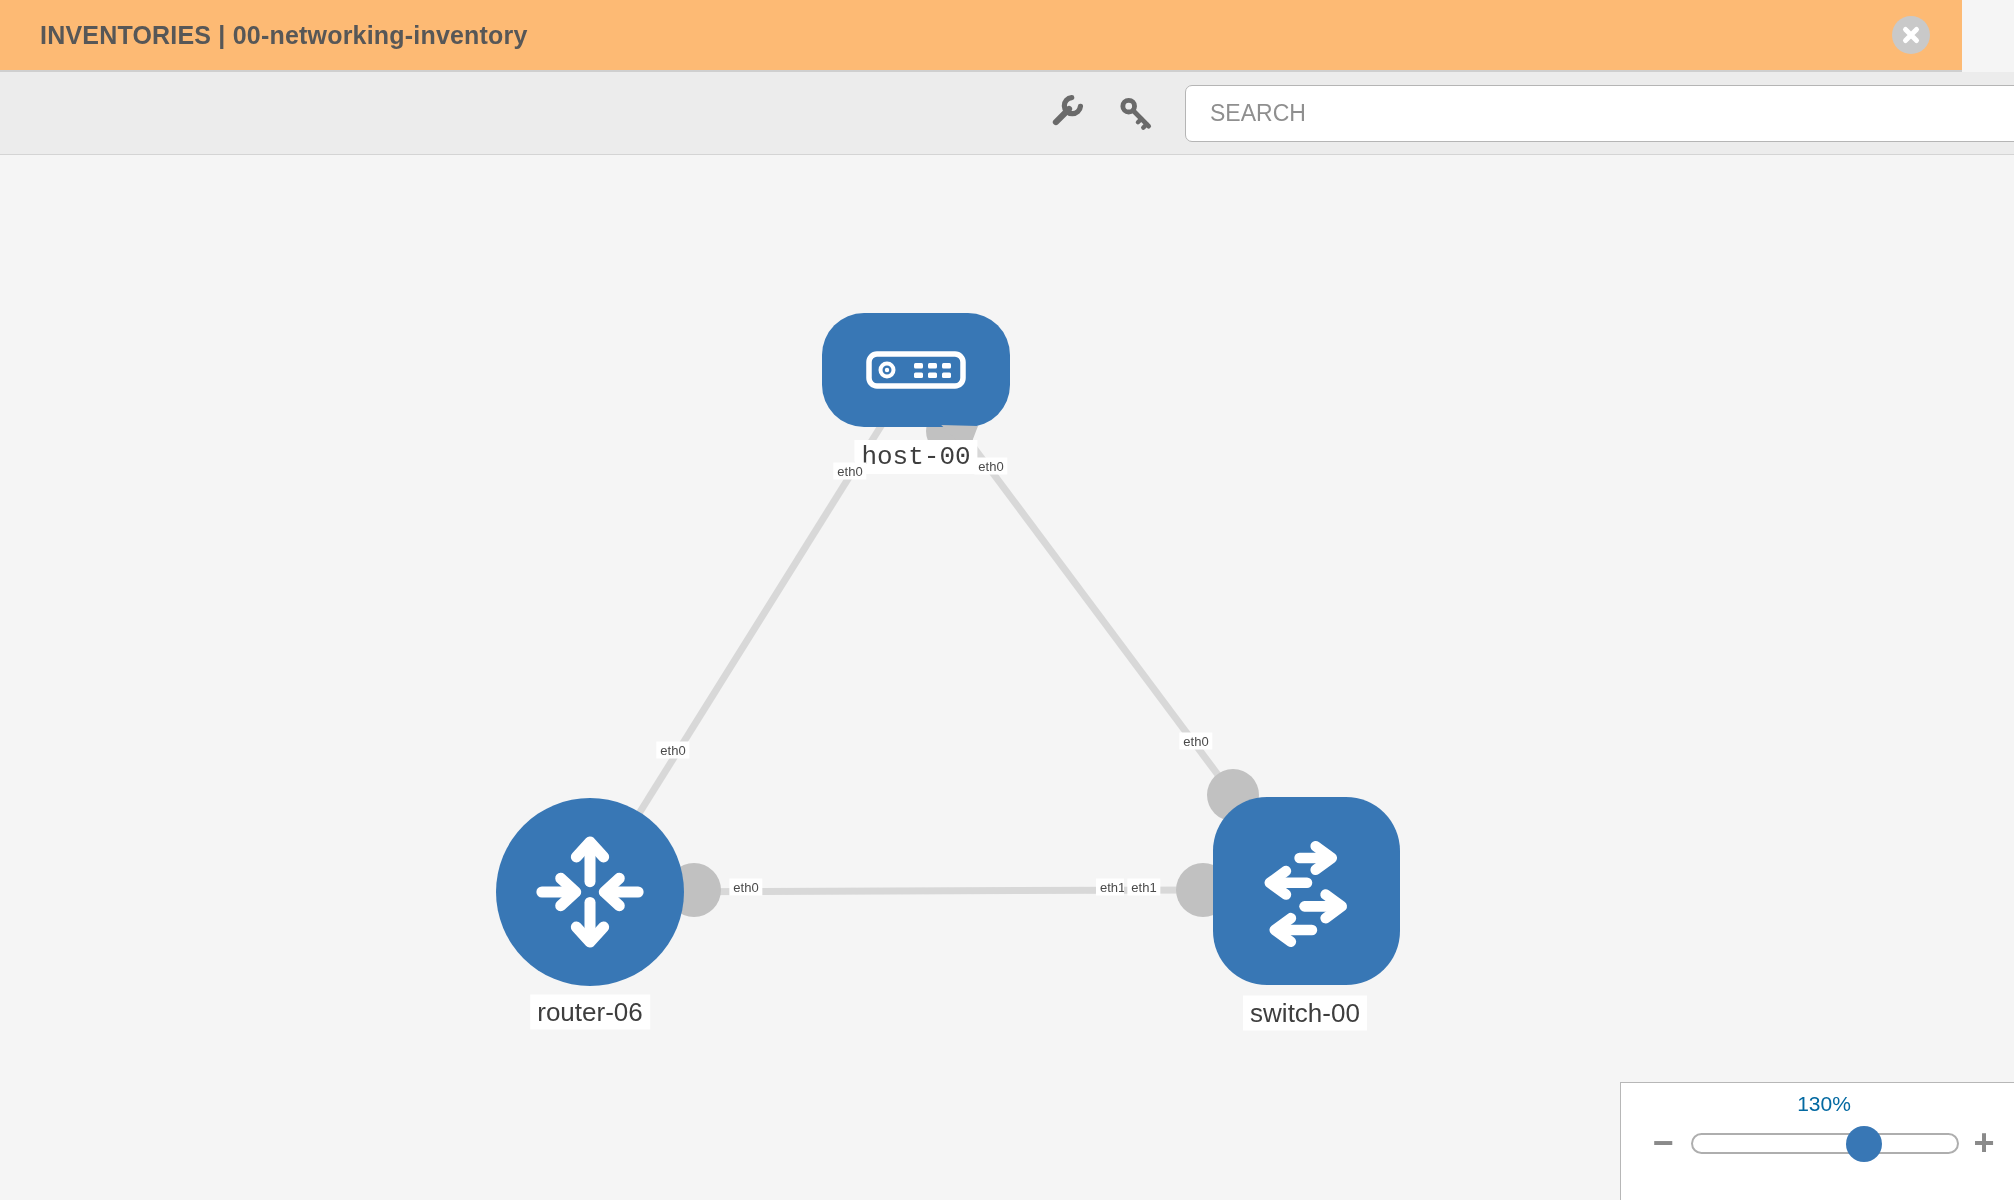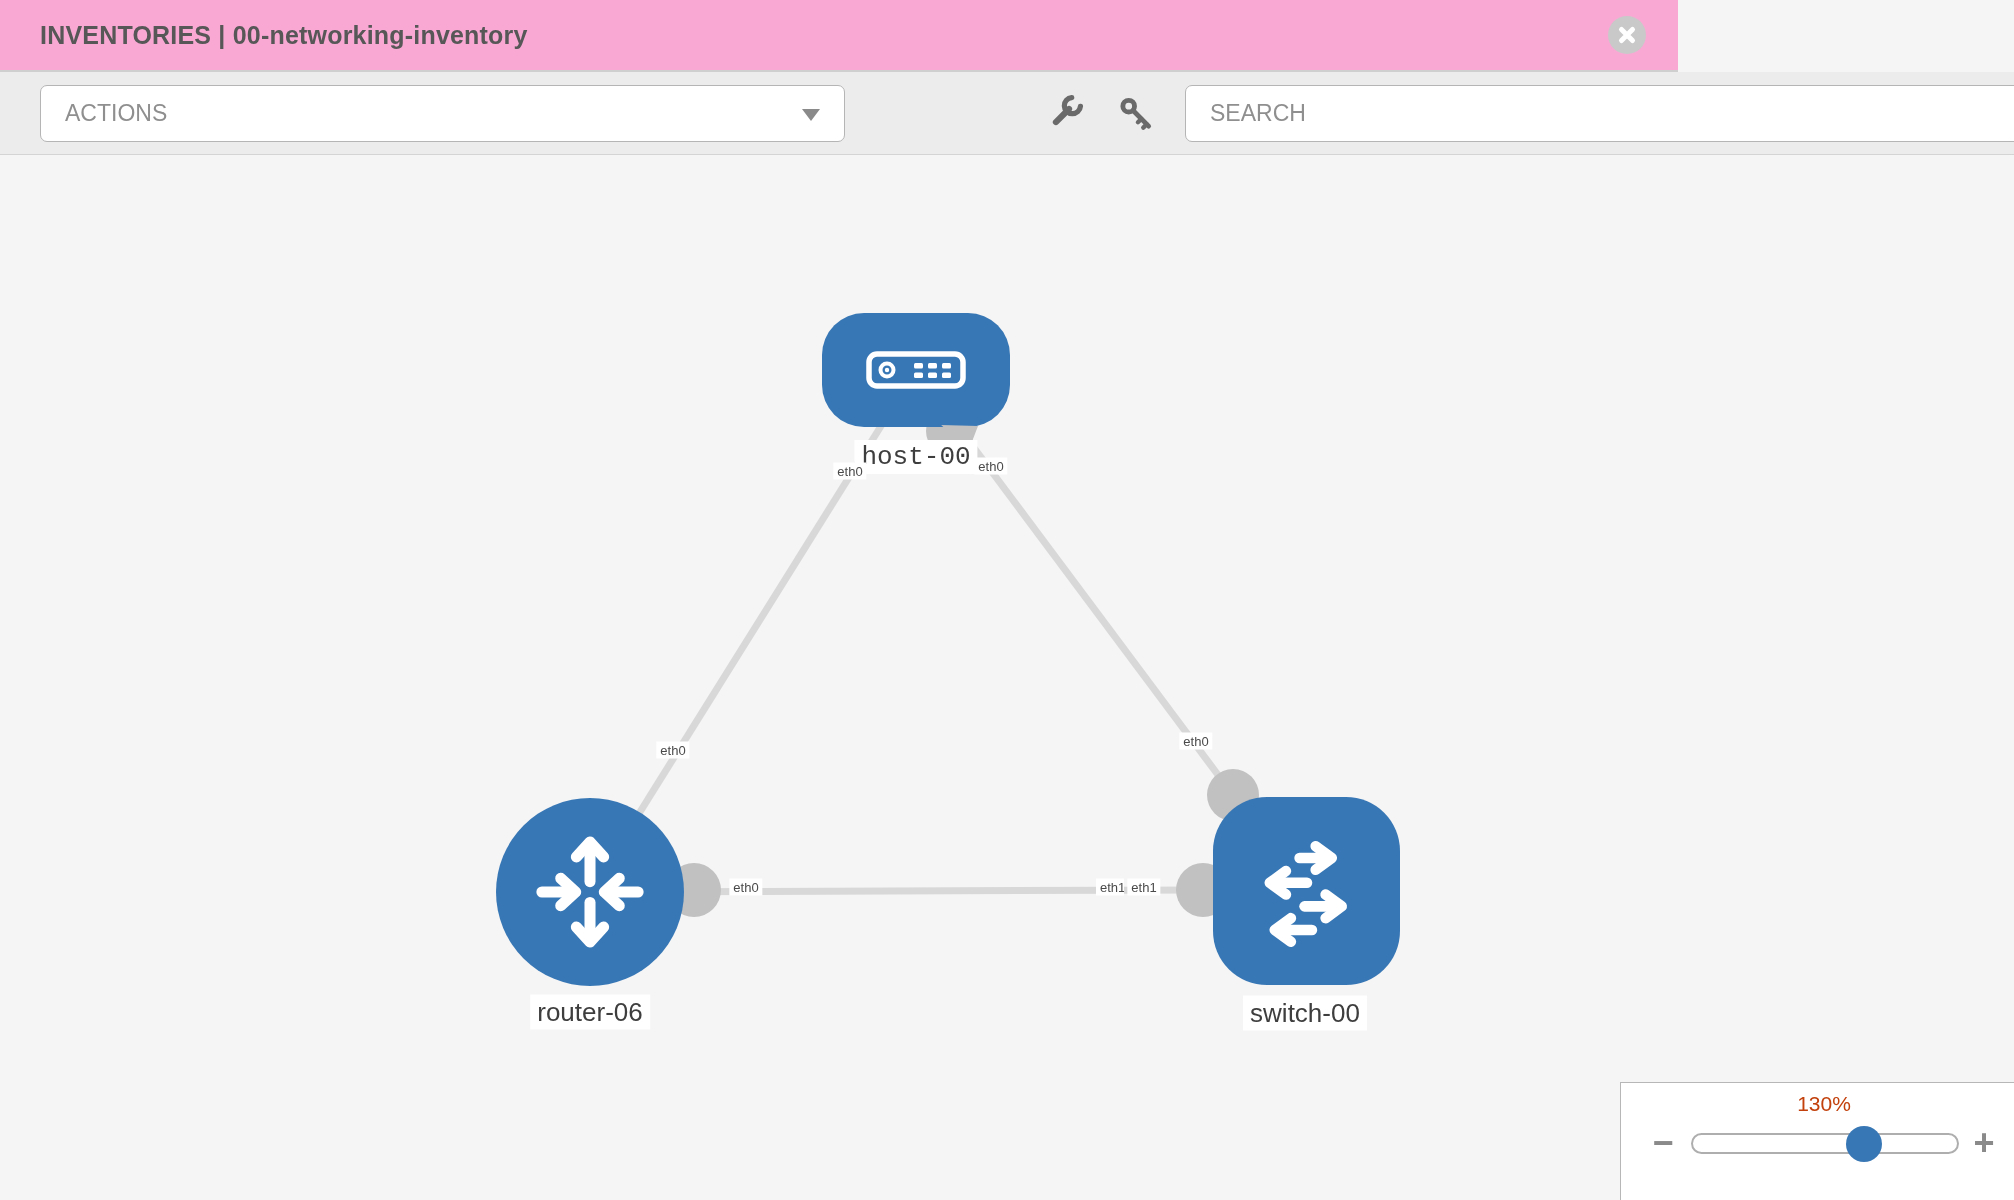--- a/index.html
+++ b/index.html
@@ -1,20 +1,20 @@
 <!DOCTYPE html>
 <html><head>
 <meta charset="utf-8">
 <style>
   * { box-sizing: border-box; }
   body { margin:0; background:#f5f5f5; font-family:"Liberation Sans", sans-serif; }
   .app { position:relative; width:2014px; height:1200px; overflow:hidden; background:#f5f5f5; }
 
   
-  .header { position:absolute; top:0; left:0; width:1678px; height:72px; background:#f9a8d4; border-bottom:2px solid #cfcfcf; z-index:20; }
+  .header { position:absolute; top:0; left:0; width:1962px; height:72px; background:#fdba74; border-bottom:2px solid #cfcfcf; z-index:20; }
   .page-title { position:absolute; left:40px; top:50%; transform:translateY(-50%); font-size:25px; font-weight:700; color:#575757; letter-spacing:.2px; white-space:nowrap; }
   .close-btn { position:absolute; right:32px; top:16px; width:38px; height:38px; border-radius:50%; background:#c9c9c9; display:flex; align-items:center; justify-content:center; cursor:pointer; }
 
   
   .toolbar { position:absolute; top:72px; left:0; width:2014px; height:83px; background:#ececec; border-bottom:1px solid #d4d4d4; z-index:19; }
   .select { position:absolute; top:13px; height:57px; background:#fff; border:1px solid #b5b5b5; border-radius:7px; display:flex; align-items:center; padding:0 24px; color:#8f8f8f; font-size:23px; cursor:pointer; }
   .actions-select { left:40px; width:805px; }
   .search-select { left:1185px; width:939px; }
   .caret { position:absolute; right:24px; top:50%; margin-top:-5px; width:0; height:0; border-left:9px solid transparent; border-right:9px solid transparent; border-top:12px solid #8a8a8a; }
   .tool-icon { position:absolute; top:50%; transform:translateY(-50%); cursor:pointer; line-height:0; }
@@ -45,21 +45,21 @@
   .if-a { left:850px;  top:316px; }
   .if-b { left:991px;  top:311px; }
   .if-c { left:673px;  top:595px; }
   .if-d { left:1196px; top:586px; }
   .if-e { left:746px;  top:732px; }
   .if-f { left:1144px; top:732px; }
   .if-f-back { left:1096px; top:732px; transform:translateY(-50%); width:28px; overflow:hidden; padding:1px 0 1px 4px; }
 
   
   .zoom-panel { position:absolute; left:1620px; top:927px; width:400px; height:124px; background:#ffffff; border:1px solid #b7b7b7; z-index:10; }
-  .zoom-level { position:absolute; left:143px; top:9px; width:120px; text-align:center; font-size:21px; color:#c2410c; }
+  .zoom-level { position:absolute; left:143px; top:9px; width:120px; text-align:center; font-size:21px; color:#0369a1; }
   .zoom-minus, .zoom-plus { position:absolute; top:38px; width:38px; text-align:center; font-size:36px; font-weight:700; color:#8a8a8a; cursor:pointer; line-height:44px; }
   .zoom-minus { left:23px; }
   .zoom-plus { left:344px; }
   .zoom-track { position:absolute; left:70px; top:50px; width:268px; height:21px; background:#fff; border:2px solid #aeaeae; border-radius:12px; cursor:pointer; }
   .zoom-thumb { position:absolute; left:225px; top:43px; width:36px; height:36px; border-radius:50%; background:#3877b5; cursor:pointer; }
 </style>
 </head>
 <body>
 
 <div class="app">
@@ -67,24 +67,20 @@
   <div class="header">
     <div class="page-title">INVENTORIES | 00-networking-inventory</div>
     <div class="close-btn">
       <svg width="20" height="20" viewBox="0 0 20 20">
         <path d="M4.5 4.5 L15.5 15.5 M15.5 4.5 L4.5 15.5" stroke="#ffffff" stroke-width="5" stroke-linecap="round"></path>
       </svg>
     </div>
   </div>
 
   <div class="toolbar">
-    <div class="select actions-select">
-      <span>ACTIONS</span>
-      <span class="caret"></span>
-    </div>
 
     <span class="tool-icon wrench-pos">
       <svg width="38" height="38" viewBox="0 0 40 40">
         <g transform="rotate(45 20 20)" stroke="#6a6a6a" fill="none" stroke-linecap="round">
           <path d="M13.5 3.5 A 8.5 8.5 0 1 0 26.5 3.5" stroke-width="5.5"></path>
           <path d="M20 14 L20 33.5" stroke-width="6.5"></path>
         </g>
       </svg>
     </span>
     <span class="tool-icon key-pos">

